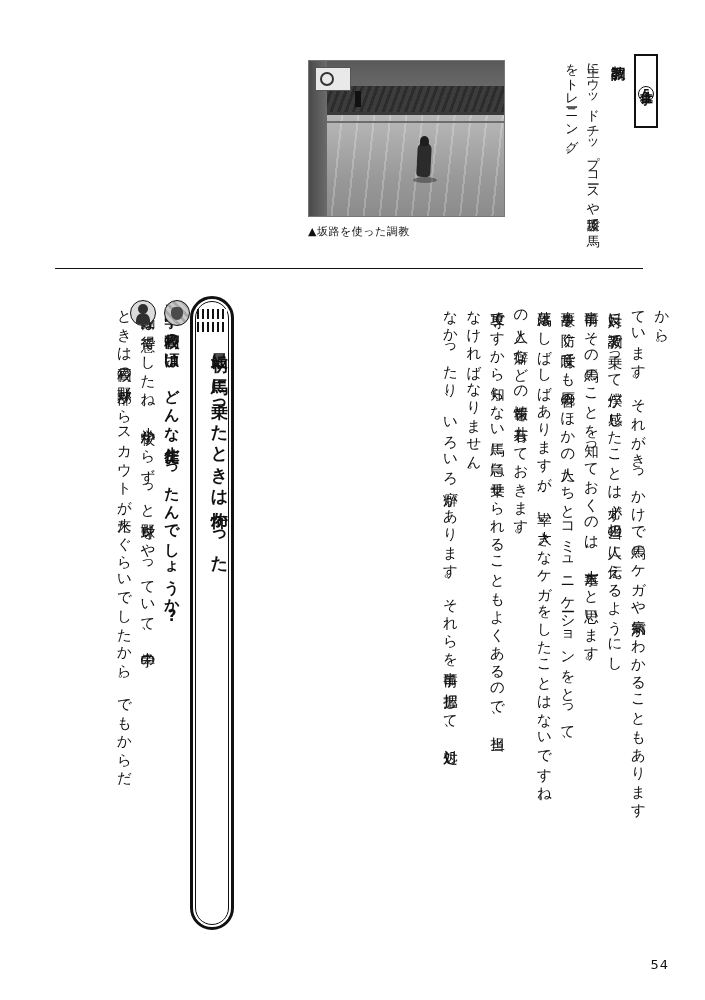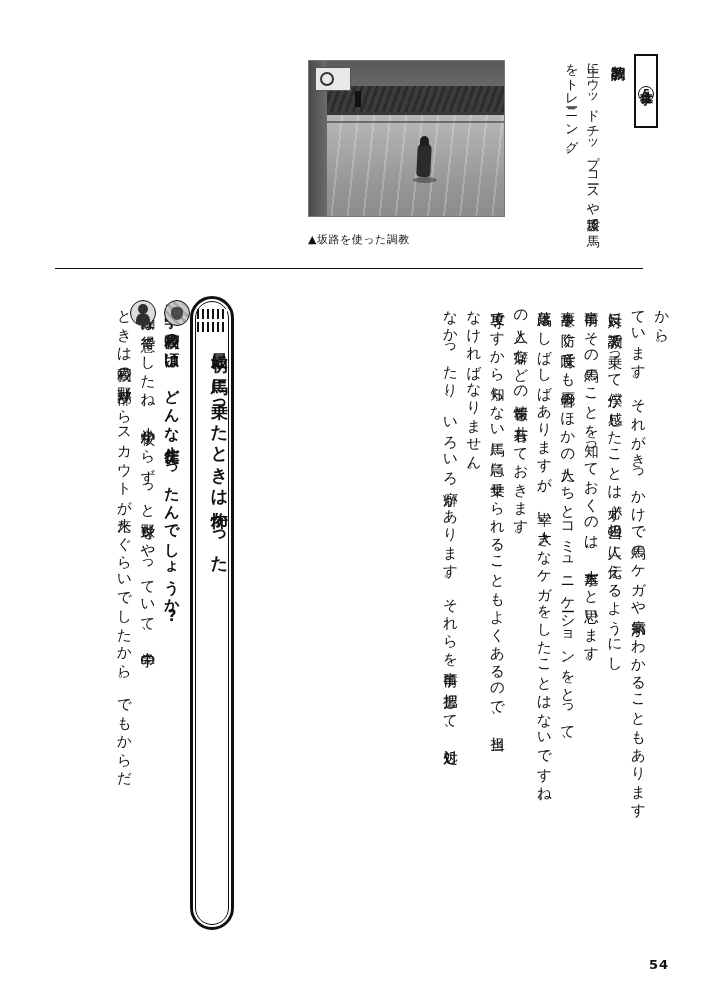--- a/index.html
+++ b/index.html
@@ -95,21 +95,21 @@
     position:absolute; left:46px; top:30px; width:6px; height:16px; background:#111;
   }
   .ph-dark-strip{
     position:absolute; left:0; top:0; width:18px; height:100%;
     background: linear-gradient(90deg,#4a4a4a,#6b6b6b);
   }
 
   #photo-caption {
     position: absolute;
     left: 8px;
-    top: 184px;
+    top: 176px;
     font-size: 11px;
     letter-spacing: 0.5px;
     color: #111;
   }
 
   #figure-caption-col {
     position: absolute;
     right: 2px;
     top: 6px;
     height: 185px;
@@ -306,21 +306,21 @@
     flex-direction: row-reverse;
     gap: 8px;
   }
 
   
   #page-number {
     position: absolute;
     right: 36px;
     bottom: 28px;
     font-size: 13px;
-    font-weight: bold;
+    font-weight: normal;
     letter-spacing: 1px;
   }
 </style>
 </head>
 <body>
 
 <div id="figure-block">
 
   <div id="photo">
     <div class="ph-sky"></div>

